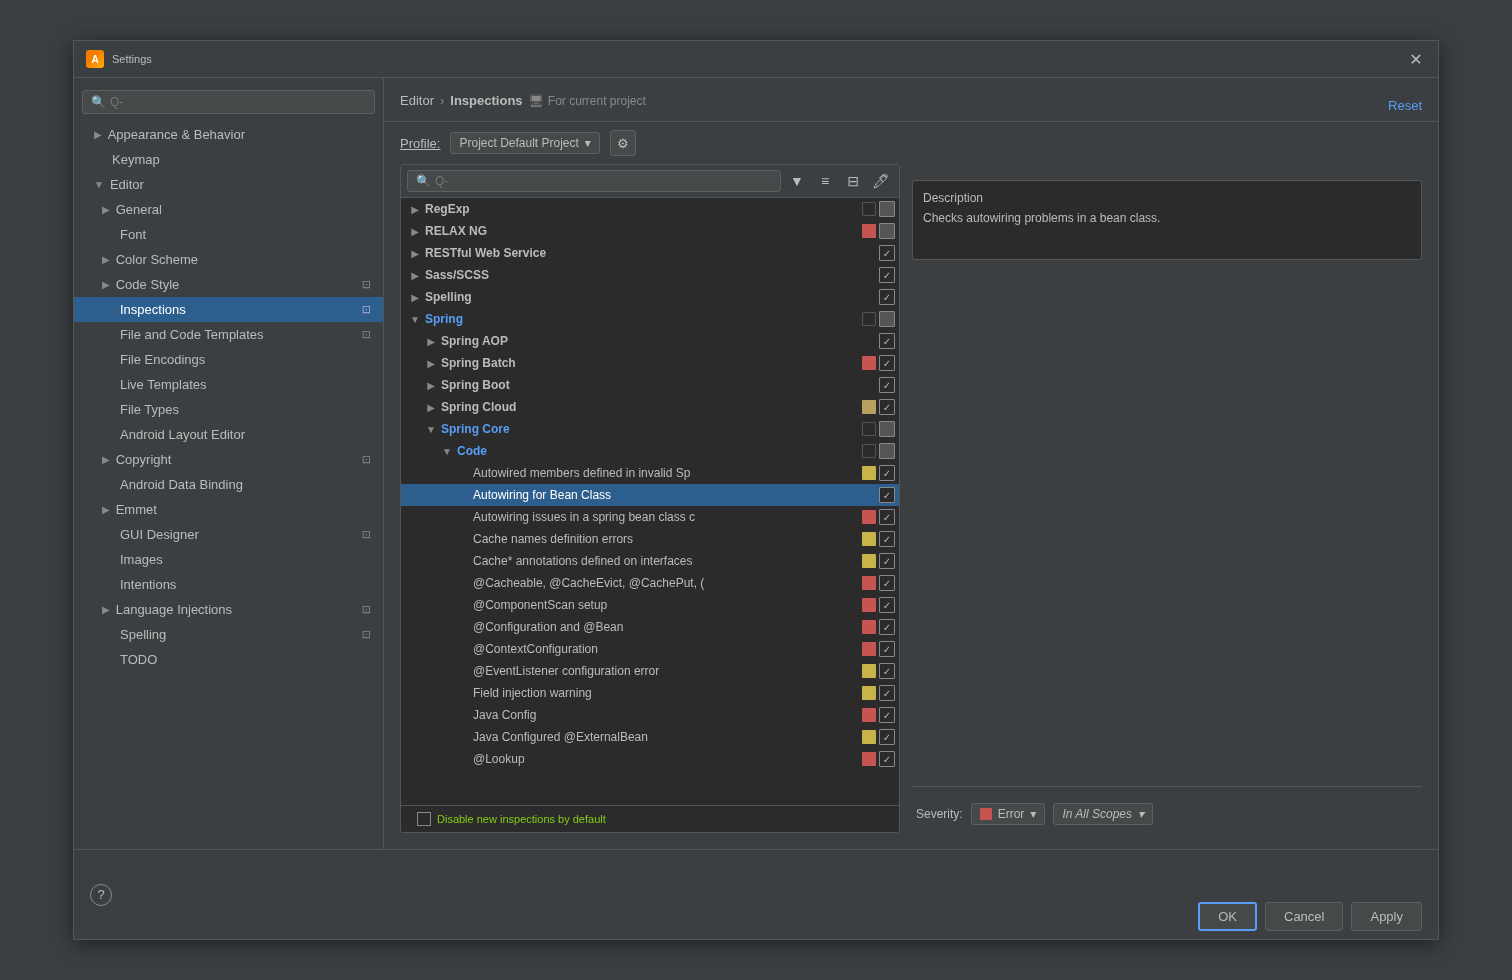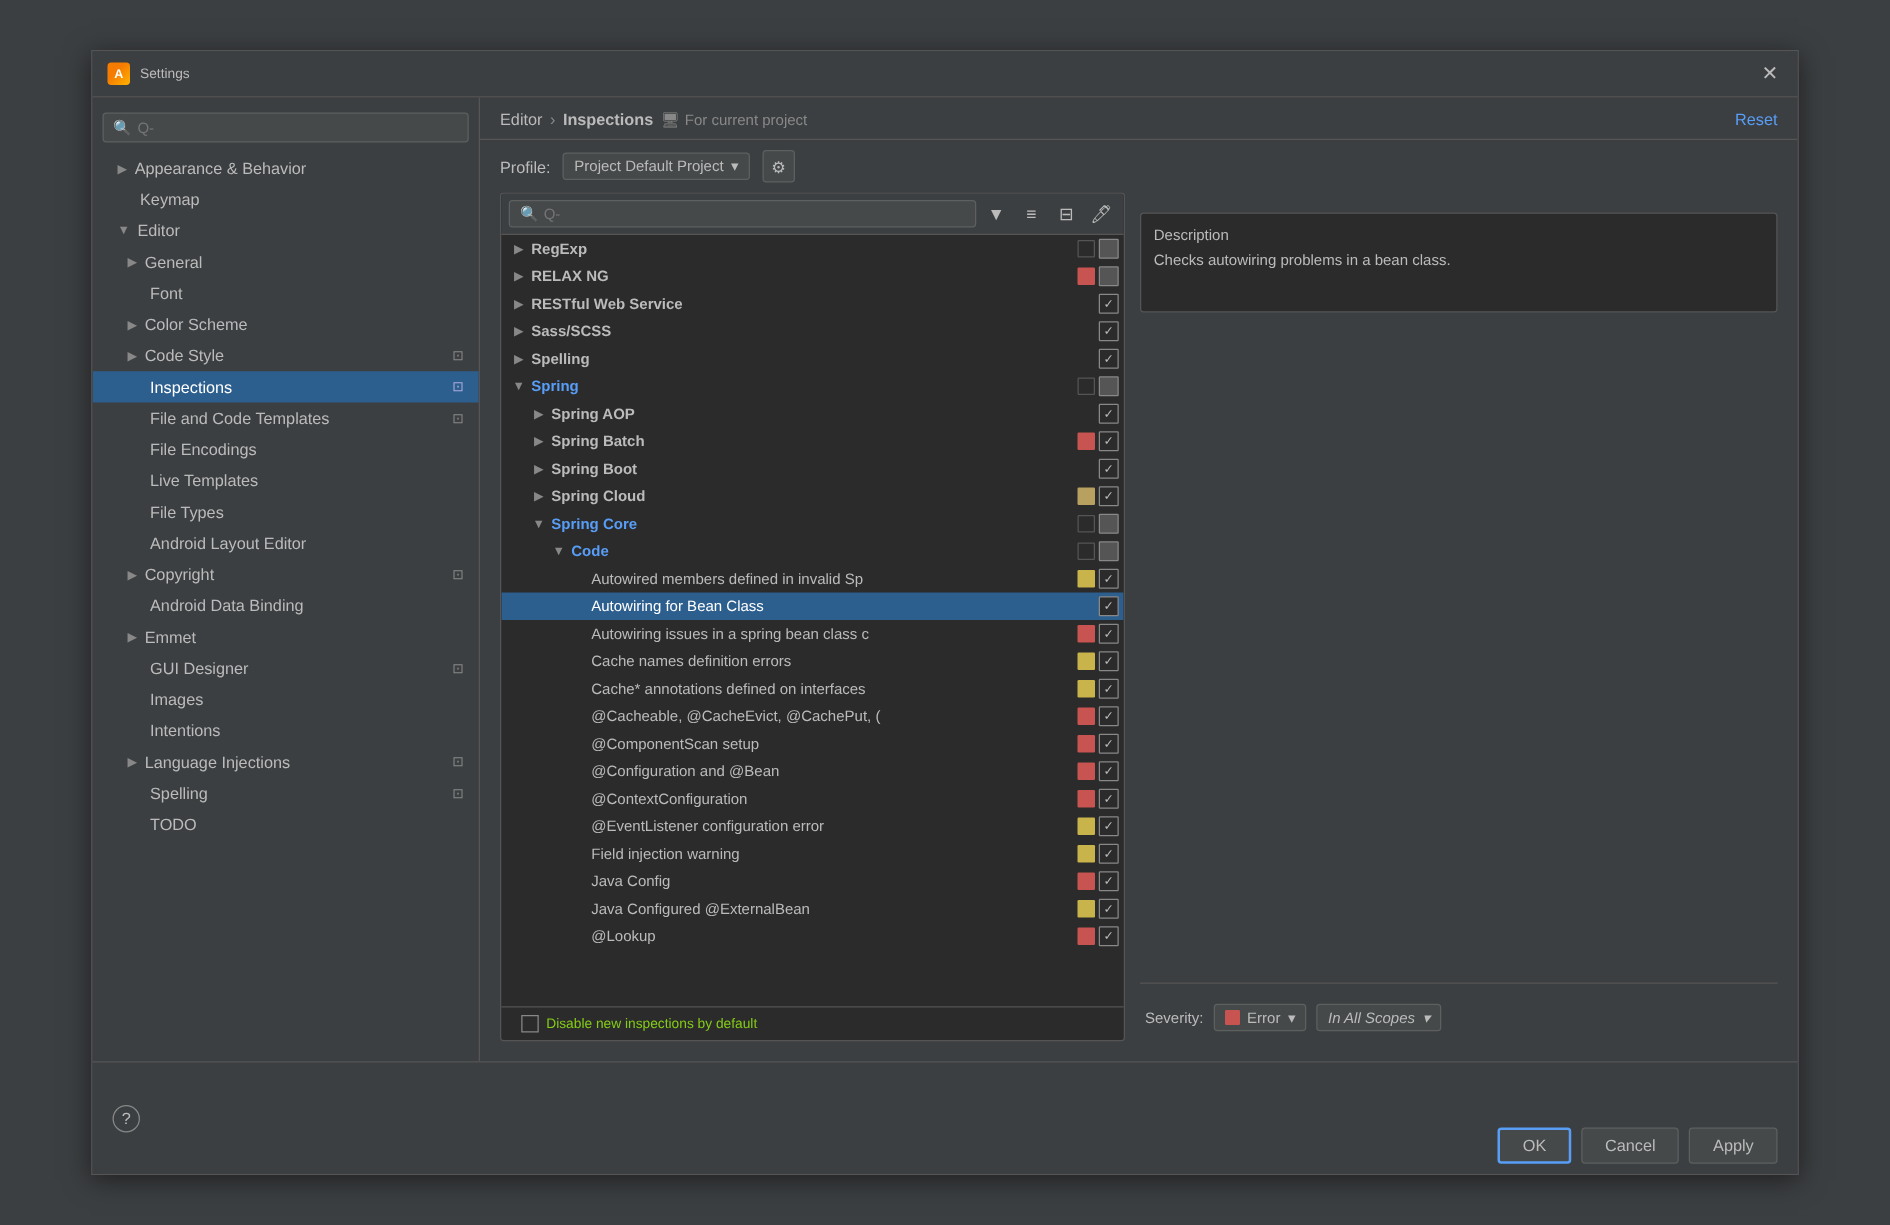--- a/index.html
+++ b/index.html
@@ -112,29 +112,29 @@
       justify-content: space-between;
       border-bottom: 1px solid #555;
       flex-shrink: 0;
     }
     .breadcrumb {
       display: flex; align-items: center; gap: 6px; color: #bbb; font-size: 13px;
     }
     .breadcrumb-sep { color: #888; }
     .breadcrumb-current { font-weight: bold; color: #bbb; }
     .for-current { color: #888; font-size: 12px; display: flex; align-items: center; gap: 4px; }
-    .reset-btn { color: #589df6; cursor: pointer; font-size: 13px; }
+    .reset-btn { color: #589df6; cursor: pointer; font-size: 13px; margin-top: 10px; }
     .profile-row {
       padding: 8px 16px;
       display: flex;
       align-items: center;
       gap: 10px;
       flex-shrink: 0;
     }
-    .profile-label { color: #bbb; font-size: 13px; }
+    .profile-label { color: #bbb; font-size: 13px; text-decoration: underline; }
     .profile-select {
       background: #45494a;
       border: 1px solid #5e6060;
       border-radius: 3px;
       color: #bbb;
       padding: 3px 8px;
       font-size: 12px;
       cursor: pointer;
       display: flex; align-items: center; gap: 6px;
     }

